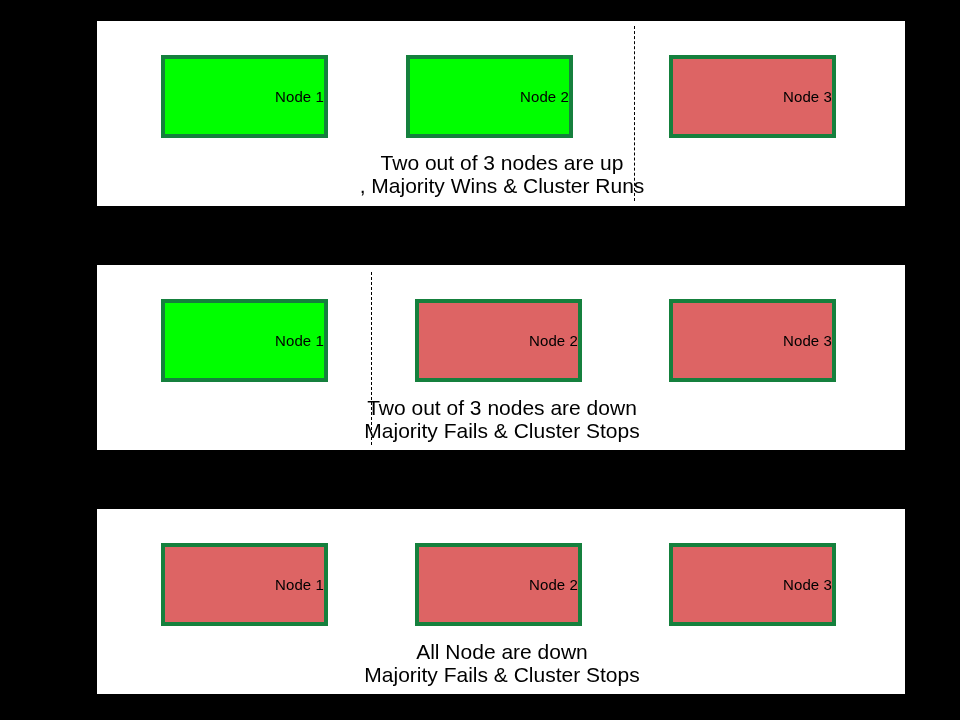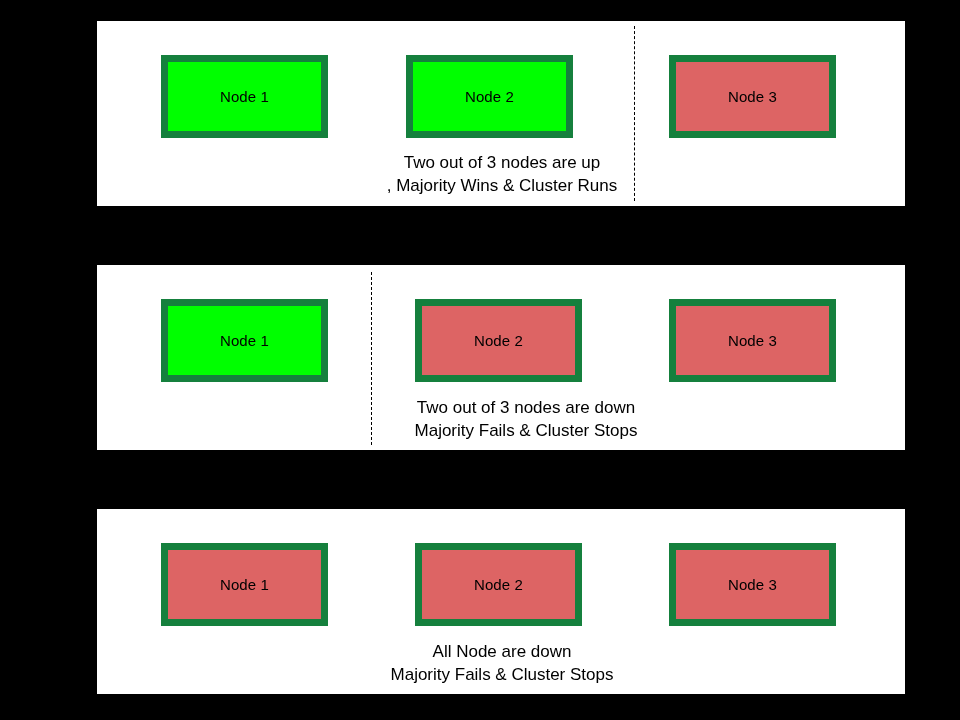--- a/index.html
+++ b/index.html
@@ -21,44 +21,44 @@
     box-sizing: border-box;
   }
 
   #panel-0 { left: 97px;  top: 21px;  width: 808px; height: 185px; }
   #panel-1 { left: 97px;  top: 265px; width: 808px; height: 185px; }
   #panel-2 { left: 97px;  top: 509px; width: 808px; height: 185px; }
 
   .node-box {
     position: absolute;
     box-sizing: border-box;
-    border: 7px solid #15803d;
+    border: 4px solid #15803d;
     display: flex;
     align-items: center;
-    justify-content: center;
+    justify-content: flex-end;
   }
   .node-label {
     font-family: "Liberation Sans", sans-serif;
     font-size: 15px;
     color: #000000;
     line-height: 1;
     letter-spacing: 0.1px;
     user-select: none;
   }
 
   .divider {
     position: absolute;
     width: 0;
     border-left: 1px dashed #000000;
   }
 
   .caption {
     position: absolute;
     font-family: "Liberation Sans", sans-serif;
-    font-size: 17px;
+    font-size: 21px;
     color: #000000;
     white-space: nowrap;
     line-height: 23px;
     text-align: center;
   }
   .caption .cline { display: block; }
 </style>
 </head>
 <body>
 
@@ -84,21 +84,21 @@
     <div class="node-box" style="left: 64px; top: 34px; width: 167px; height: 83px; background: rgb(0, 255, 0);">
       <span class="node-label">Node 1</span>
     </div>
     <div class="node-box" style="left: 318px; top: 34px; width: 167px; height: 83px; background: rgb(221, 100, 100);">
       <span class="node-label">Node 2</span>
     </div>
     <div class="node-box" style="left: 572px; top: 34px; width: 167px; height: 83px; background: rgb(221, 100, 100);">
       <span class="node-label">Node 3</span>
     </div>
     <div class="divider" style="left: 274px; top: 7px; height: 173px;"></div>
-    <div class="caption" style="left: 405px; top: 131px; transform: translateX(-50%); margin-left: 24px;">
+    <div class="caption" style="left: 405px; top: 131px; transform: translateX(-50%);">
       <span class="cline">Two out of 3 nodes are down</span>
       <span class="cline">Majority Fails &amp; Cluster Stops</span>
     </div>
   </div>
 <div class="panel" id="panel-2">
     <div class="node-box" style="left: 64px; top: 34px; width: 167px; height: 83px; background: rgb(221, 100, 100);">
       <span class="node-label">Node 1</span>
     </div>
     <div class="node-box" style="left: 318px; top: 34px; width: 167px; height: 83px; background: rgb(221, 100, 100);">
       <span class="node-label">Node 2</span>

